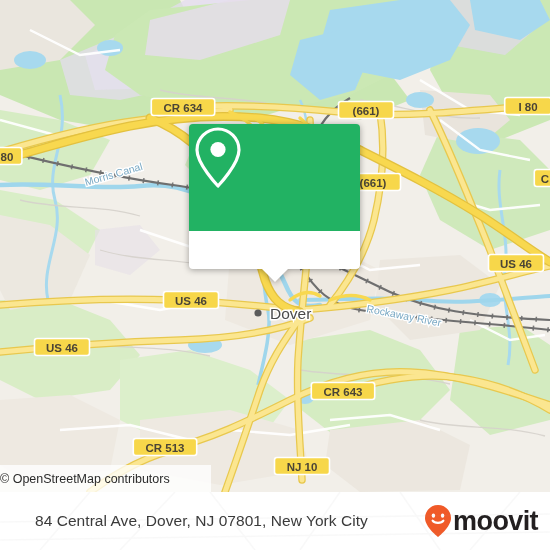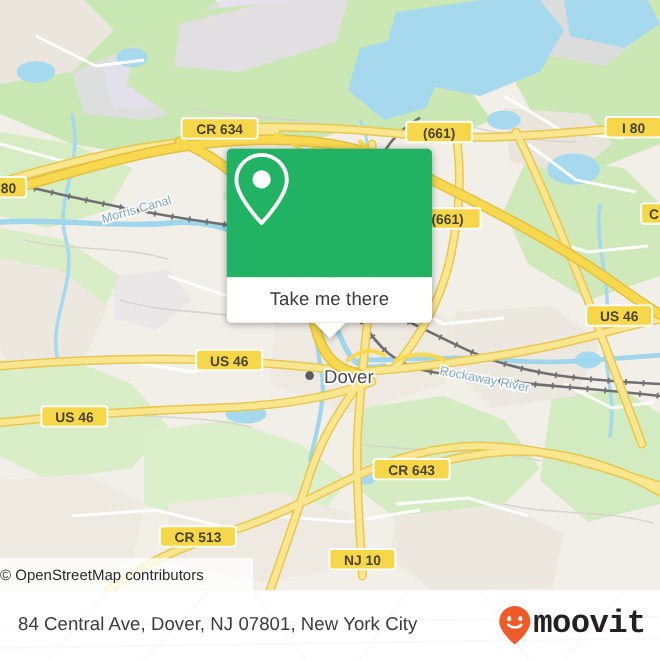--- a/index.html
+++ b/index.html
@@ -52,23 +52,23 @@
     white-space:nowrap;
   }
 
   
   #footer{
     position:absolute; left:0; top:492px; width:550px; height:58px;
     background:#ffffff; display:flex; align-items:center;
     justify-content:space-between; padding:0 12px 0 15px;
     z-index:50; overflow:hidden;
   }
-  #footer-addr{ font-size:15.5px; color:#3a3a3a; white-space:nowrap; letter-spacing:.05px;}
+  #footer-addr{ font-size:15.5px; color:#3a3a3a; white-space:nowrap; letter-spacing:.05px;margin-left:20px;}
   #brand{ display:flex; align-items:center; gap:1px; }
-  #brand-word{ font-size:27px; font-weight:bold; color:#231f20; letter-spacing:-.6px;font-family:Liberation Mono, monospace; }
+  #brand-word{ font-size:27px; font-weight:bold; color:#231f20; letter-spacing:-.6px; }
 
   
   #footer-bleed{
     position:absolute; left:0; top:0; width:550px; height:58px;
     opacity:.06; pointer-events:none;
   }
 
   .shield-text{ font-family:"Liberation Sans", sans-serif; font-weight:bold; }
 </style>
 </head>
@@ -278,21 +278,20 @@
     </svg>
 
     <div id="popup">
       <div id="popup-head">
         <svg width="58" height="68" viewBox="0 0 58 68">
           <path d="M29 5 C17.4 5 8 14.4 8 26 C8 40 29 62 29 62 C29 62 50 40 50 26 C50 14.4 40.6 5 29 5 Z" fill="none" stroke="#ffffff" stroke-width="3.2" stroke-linejoin="round"></path>
           <circle cx="29" cy="25.5" r="7.6" fill="#ffffff"></circle>
         </svg>
       </div>
       <div id="popup-foot">
-        <span>Take me there</span>
         <div id="popup-tail"></div>
       </div>
     </div>
 
     <div id="attrib">
       <span>© OpenStreetMap contributors</span>
     </div>
   </div>
 
   <div id="footer">

